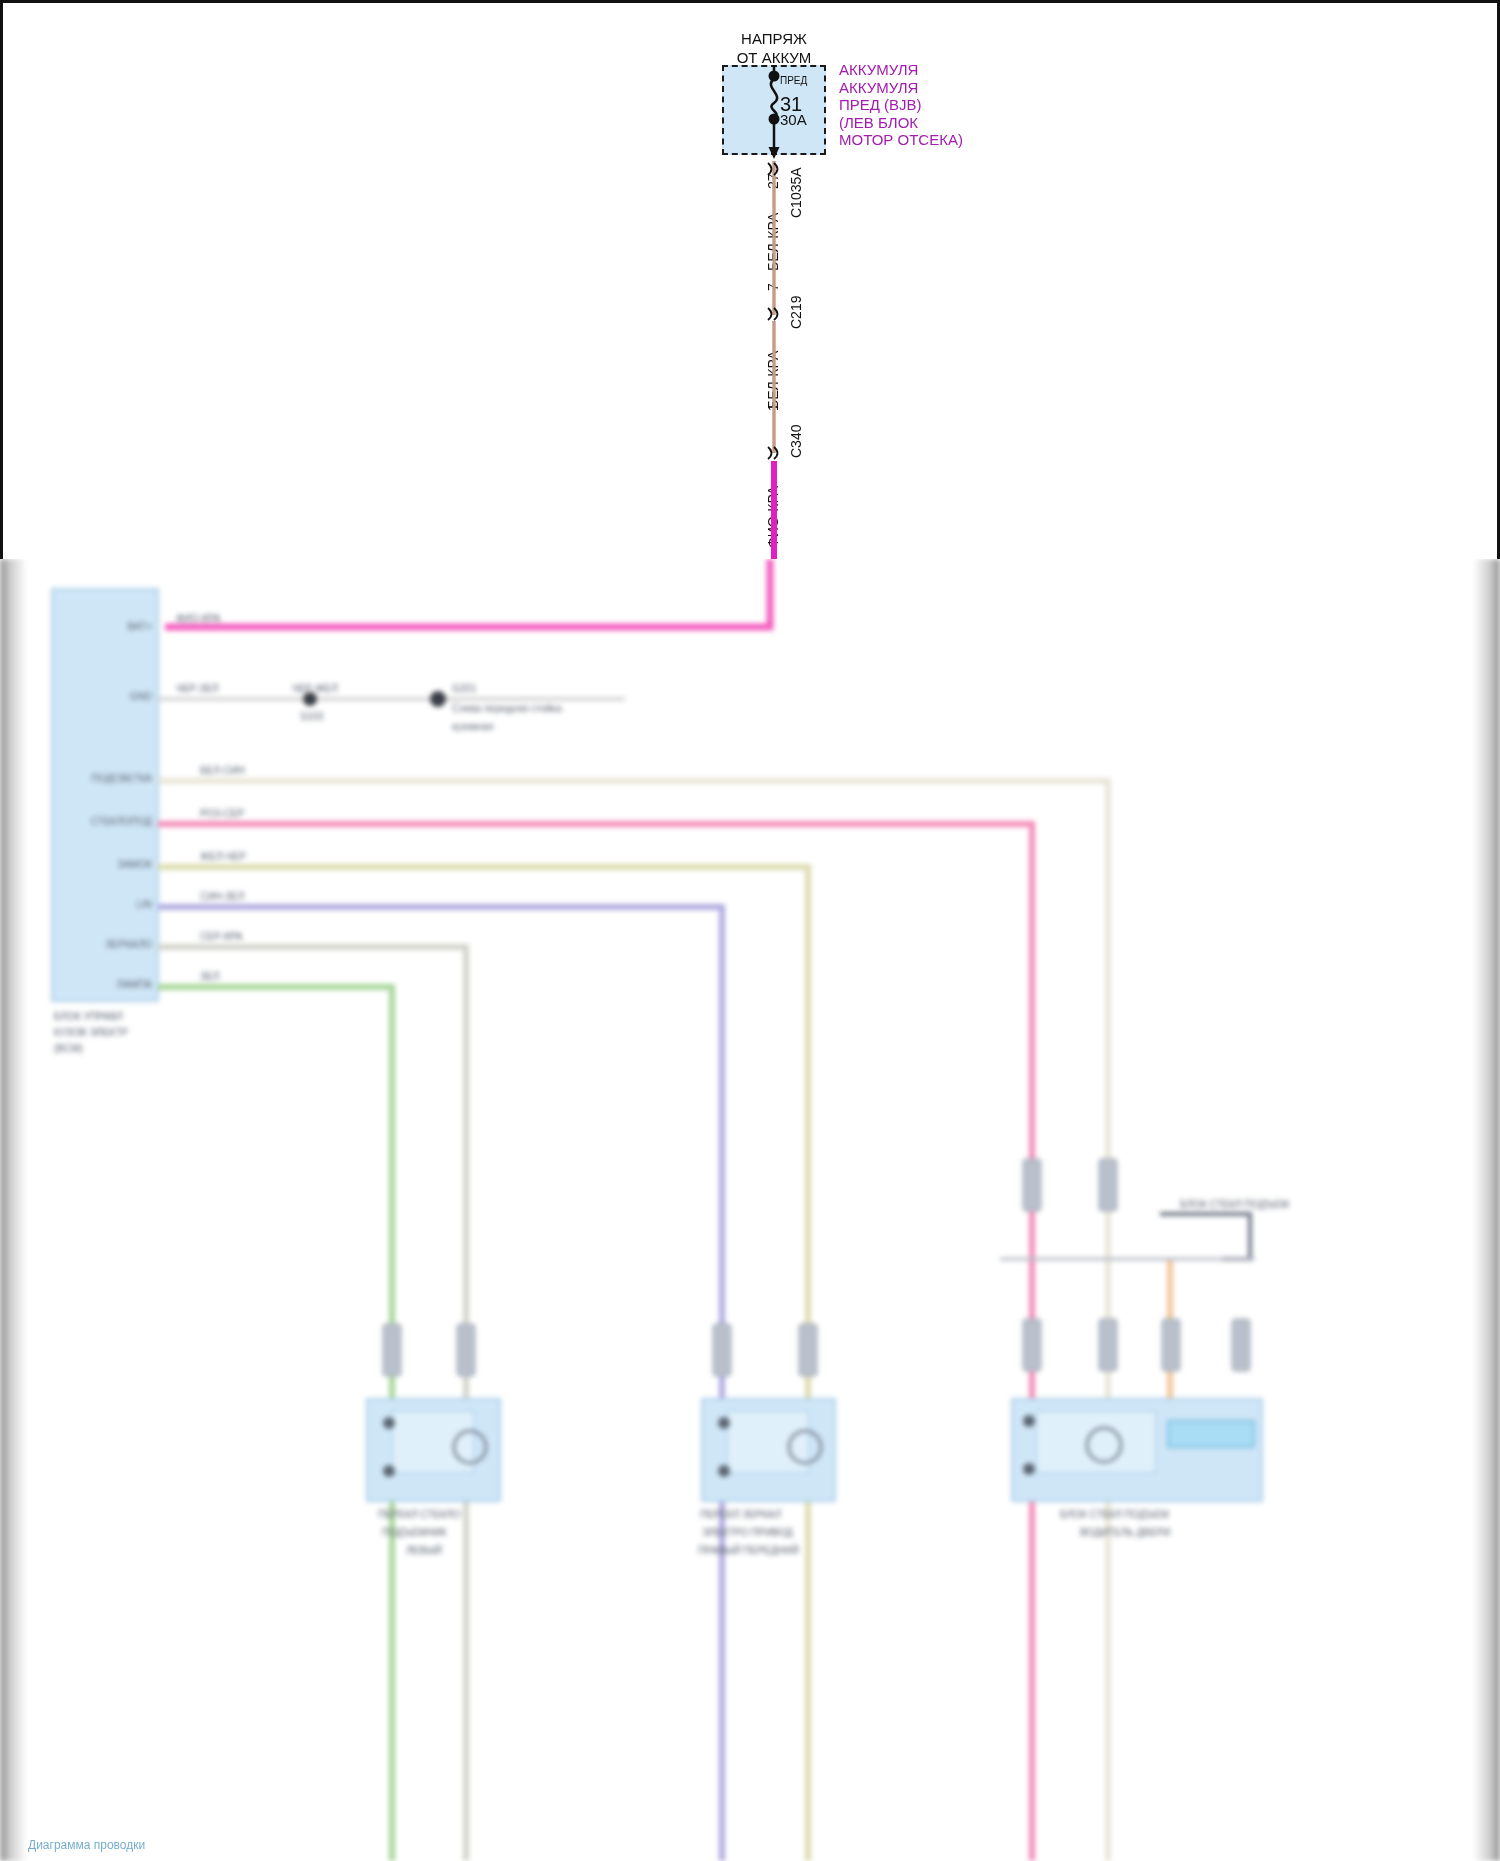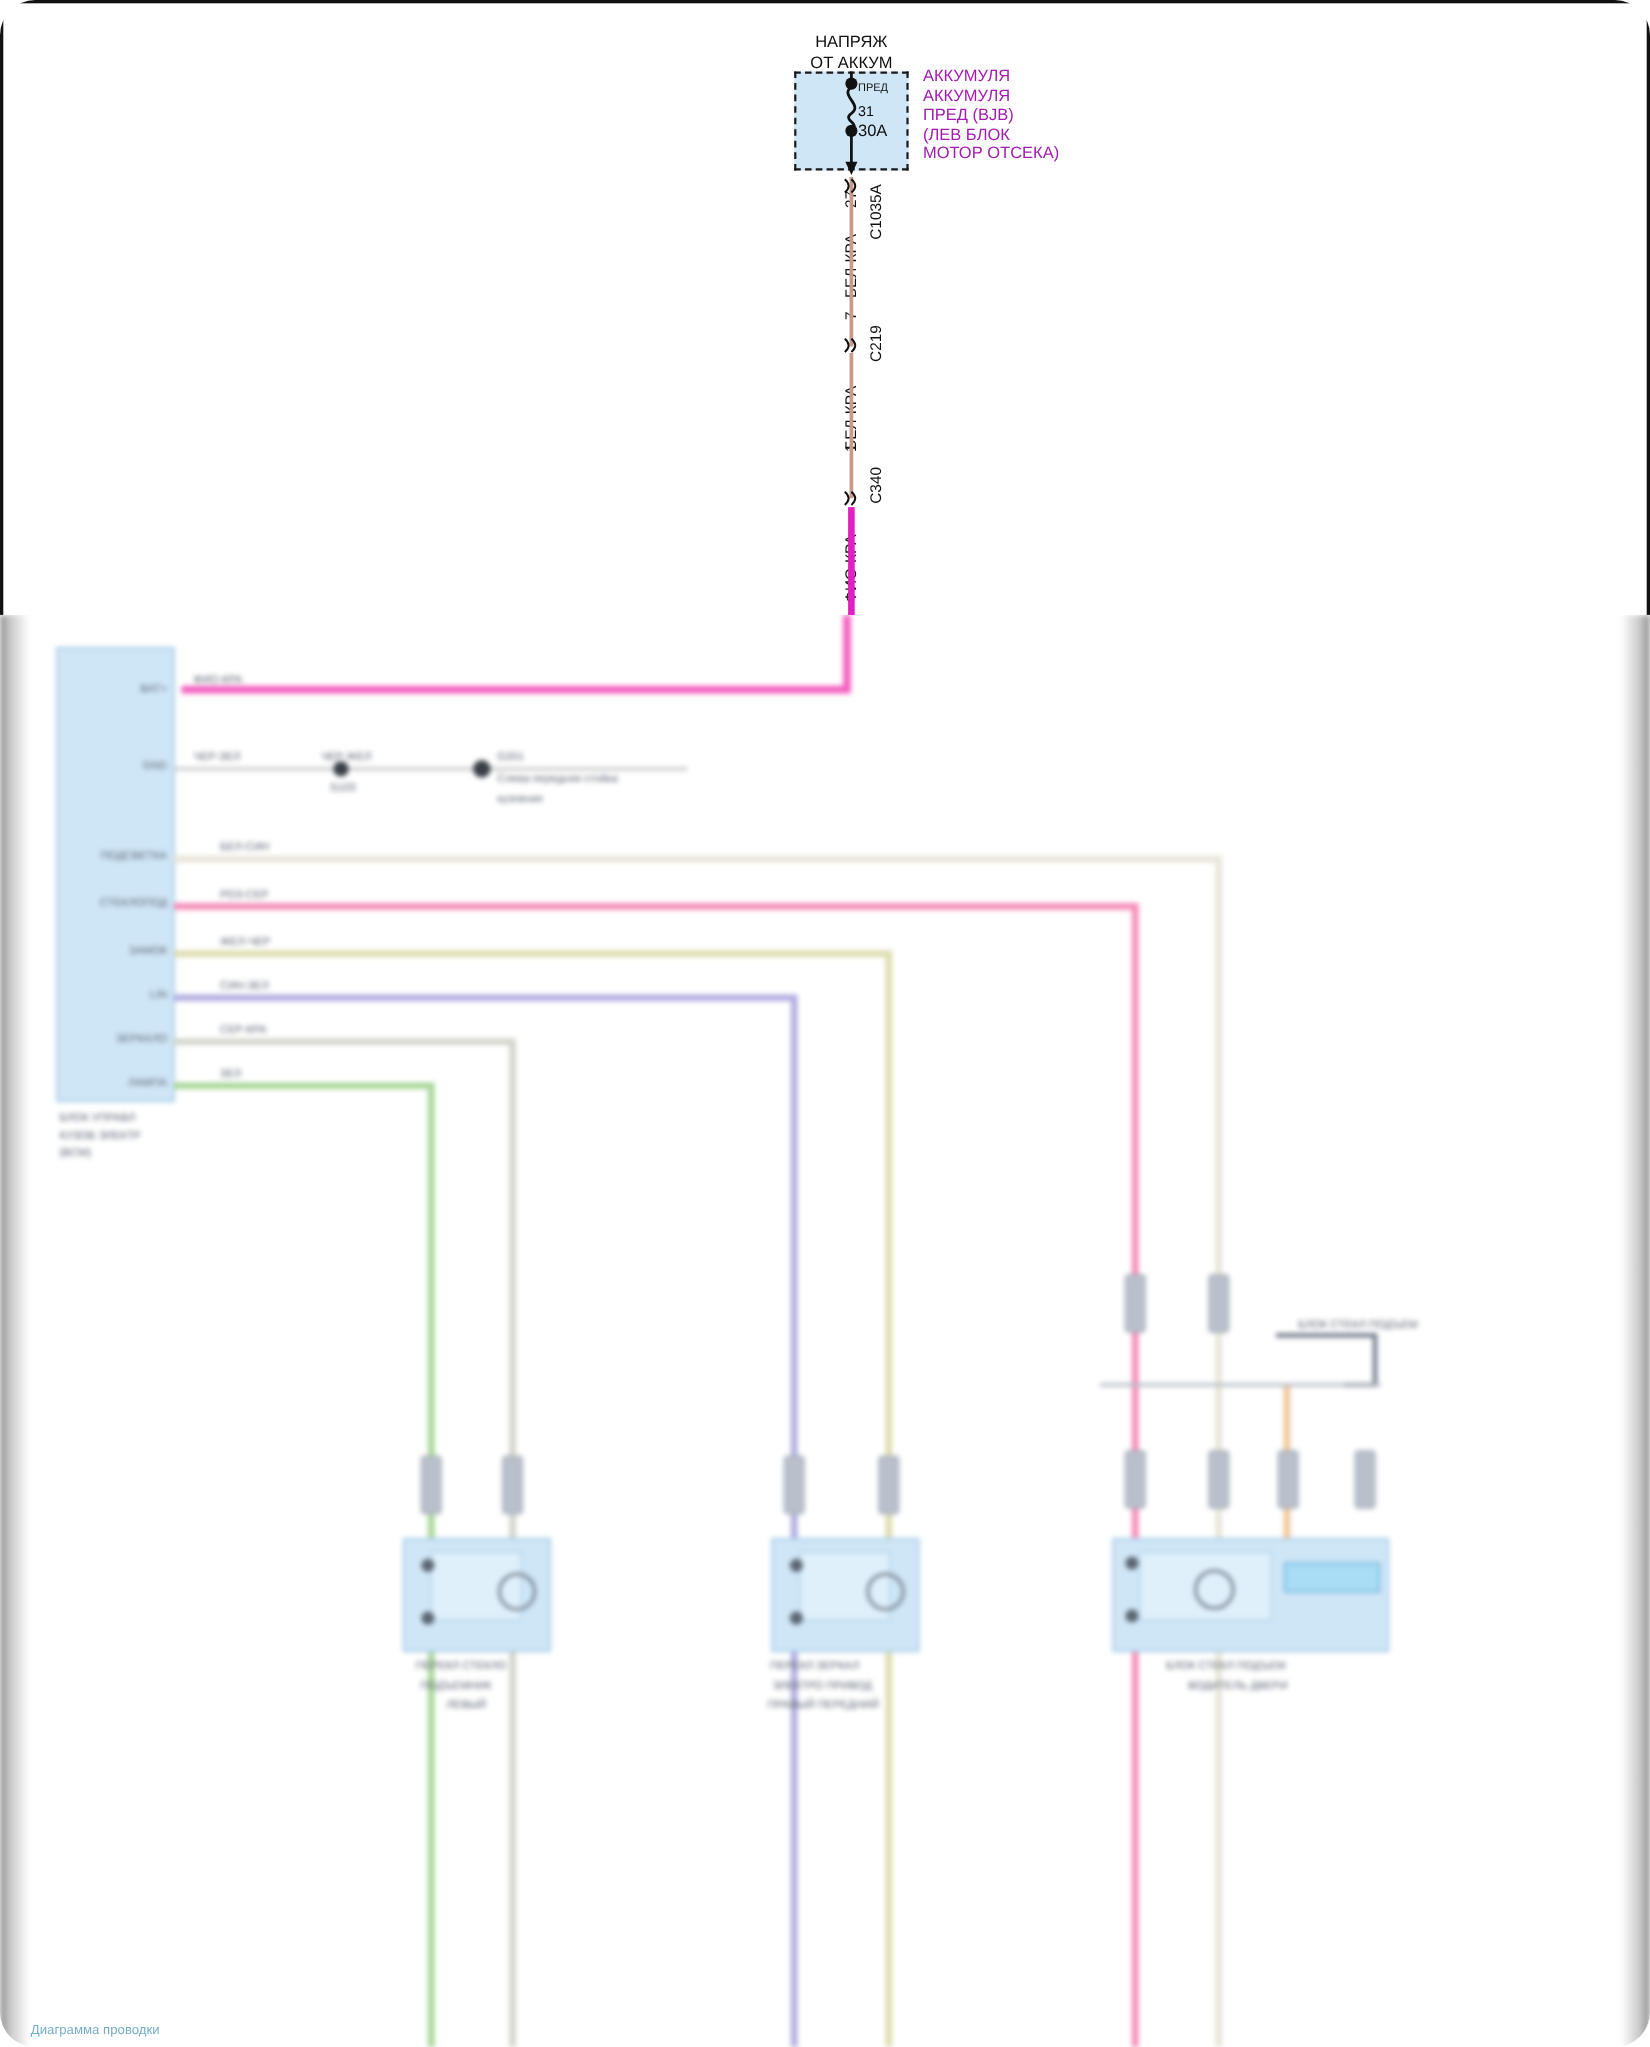--- a/index.html
+++ b/index.html
@@ -9,21 +9,20 @@
   }
   body {
     font-family: "Liberation Sans", sans-serif;
   }
   #page {
     position: relative;
     width: 1500px;
     height: 1861px;
     overflow: hidden;
     background: #ffffff;
-    border-radius: 32px;
   }
 
   
   #sharp-pane {
     position: absolute;
     left: 0; top: 0;
     width: 1500px;
     height: 559px;
     background: #ffffff;
     border-left: 3px solid #111;
@@ -92,21 +91,21 @@
     font-size: 15px;
     line-height: 19px;
   }
   #fuse-right-text {
     left: 836px; top: 58px;
     font-size: 15px;
     line-height: 17.5px;
     color: #a21caf;
   }
   #fuse-name { left: 777px; top: 72px; font-size: 10px; }
-  #fuse-num  { left: 777px; top: 90px; font-size: 13px; }
+  #fuse-num  { left: 777px; top: 90px; font-size: 20px; }
   #fuse-amp  { left: 777px; top: 108px; font-size: 15px; }
   .pin-text {
     position: absolute;
     color: #5a6472;
     font-size: 10px;
     white-space: nowrap;
     text-align: right;
   }
   .wire-code {
     position: absolute;

